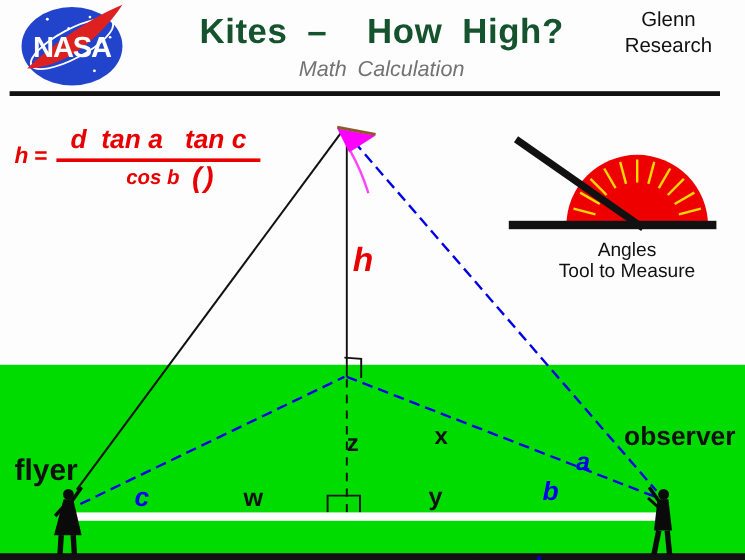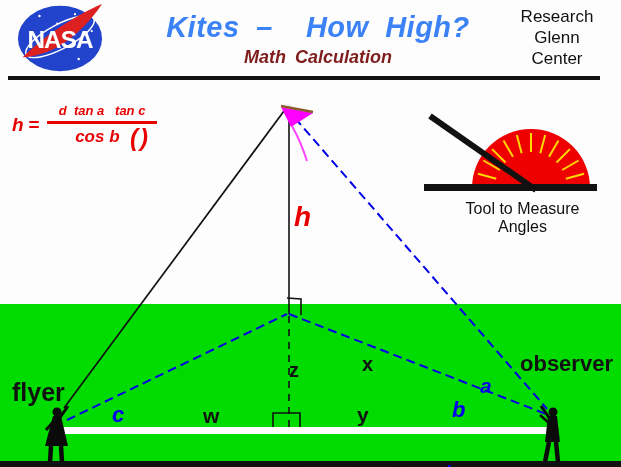--- a/index.html
+++ b/index.html
@@ -4,47 +4,47 @@
 <style>
   html,body{margin:0;padding:0;background:#fff;}
   .screen{
     position:relative;width:621px;height:467px;overflow:hidden;
     background:#fdfdfd;font-family:"Liberation Sans",sans-serif;
   }
   
   .nasa-logo{position:absolute;left:13px;top:3px;width:94px;height:71px;}
   .title{
     position:absolute;left:148px;top:11px;width:340px;text-align:center;
-    font-size:29px;font-weight:bold;font-style:italic;color:#3b82f6;
+    font-size:29px;font-weight:bold;color:#14532d;
     word-spacing:8px;letter-spacing:.5px;white-space:pre;
   }
   .subtitle{
     position:absolute;left:148px;top:47px;width:340px;text-align:center;
-    font-size:18px;font-weight:bold;font-style:italic;color:#7f1d1d;
+    font-size:18px;font-weight:normal;font-style:italic;color:#737373;
     word-spacing:4px;
   }
   .org{
     position:absolute;right:14px;top:6px;width:100px;text-align:center;
     font-size:17px;color:#111;line-height:21px;
   }
   .header-rule{position:absolute;left:8px;top:76px;width:592px;height:4px;background:#111;}
   
   .ground{position:absolute;left:0;top:304px;width:621px;height:158px;background:#00dc00;}
   .bottom-bar{position:absolute;left:0;top:461px;width:621px;height:6px;background:#111;}
   
   .diagram-svg{position:absolute;left:0;top:0;width:621px;height:467px;z-index:2;}
   
   .formula{
     position:absolute;left:10px;top:103px;z-index:3;display:flex;align-items:center;
     color:#e80000;font-style:italic;font-weight:bold;
   }
   .formula .lhs{font-size:19px;margin:0 5px 0 2px;}
   .formula .eq{font-size:19px;margin-right:7px;font-style:normal;}
   .frac{display:flex;flex-direction:column;align-items:center;}
-  .frac .num{font-size:13px;padding:0 12px 3px;border-bottom:3px solid #e80000;white-space:pre;}
+  .frac .num{font-size:22px;padding:0 12px 3px;border-bottom:3px solid #e80000;white-space:pre;}
   .frac .den{font-size:17px;padding-top:3px;display:flex;align-items:center;white-space:pre;margin-left:20px;}
   .frac .paren{font-size:24px;font-weight:800;line-height:17px;margin:0 1px;}
   
   .lbl{position:absolute;z-index:3;line-height:1;}
   .lbl-black{font-weight:bold;color:#111;}
   .lbl-blue{font-weight:bold;font-style:italic;color:#0000ee;}
   .lbl-red{font-weight:bold;font-style:italic;color:#e80000;}
   .lbl-h{left:294px;top:203px;font-size:28px;}
   .lbl-z{left:289px;top:360px;font-size:20px;}
   .lbl-x{left:362px;top:354px;font-size:20px;}
@@ -80,23 +80,22 @@
       <circle cx="47" cy="22" r="1.1" fill="#fff"></circle>
     <ellipse cx="50" cy="36" rx="41" ry="13" fill="none" stroke="#fff" stroke-width="1.6" transform="rotate(-28 50 36)"></ellipse>
     <path d="M 10,58 C 32,36 68,12 95,1 C 83,19 68,34 51,45 C 38,53 22,58 10,58 Z" fill="#dd2020"></path>
     <text x="50" y="48" font-size="26" font-weight="bold" fill="#fff" text-anchor="middle" font-family="Liberation Sans, sans-serif" letter-spacing="-1">NASA</text>
   </svg>
 
   <div class="title">Kites –  How High?</div>
   <div class="subtitle">Math Calculation</div>
 
   <div class="org">
+    <div>Glenn</div>
     <div>Research</div>
-    <div>Glenn</div>
-    <div>Center</div>
   </div>
 
   <div class="header-rule"></div>
 
   <div class="ground"></div>
   <div class="bottom-bar"></div>
 
   <svg class="diagram-svg" viewBox="0 0 621 467">
 
     <line x1="64" y1="408" x2="284" y2="111" stroke="#111" stroke-width="1.7"></line>
@@ -165,22 +164,22 @@
       <span class="num">d  tan a   tan c</span>
       <span class="den">
         <span>cos b  </span>
         <span class="paren">(</span>
         <span class="paren">)</span>
       </span>
     </span>
   </div>
 
   <div class="tool-caption">
+    <div>Angles</div>
     <div>Tool to Measure</div>
-    <div>Angles</div>
   </div>
 
   <div class="lbl lbl-red lbl-h">h</div>
   <div class="lbl lbl-black lbl-z">z</div>
   <div class="lbl lbl-black lbl-x">x</div>
   <div class="lbl lbl-black lbl-w">w</div>
   <div class="lbl lbl-black lbl-y">y</div>
   <div class="lbl lbl-blue lbl-a">a</div>
   <div class="lbl lbl-blue lbl-b">b</div>
   <div class="lbl lbl-blue lbl-c">c</div>

